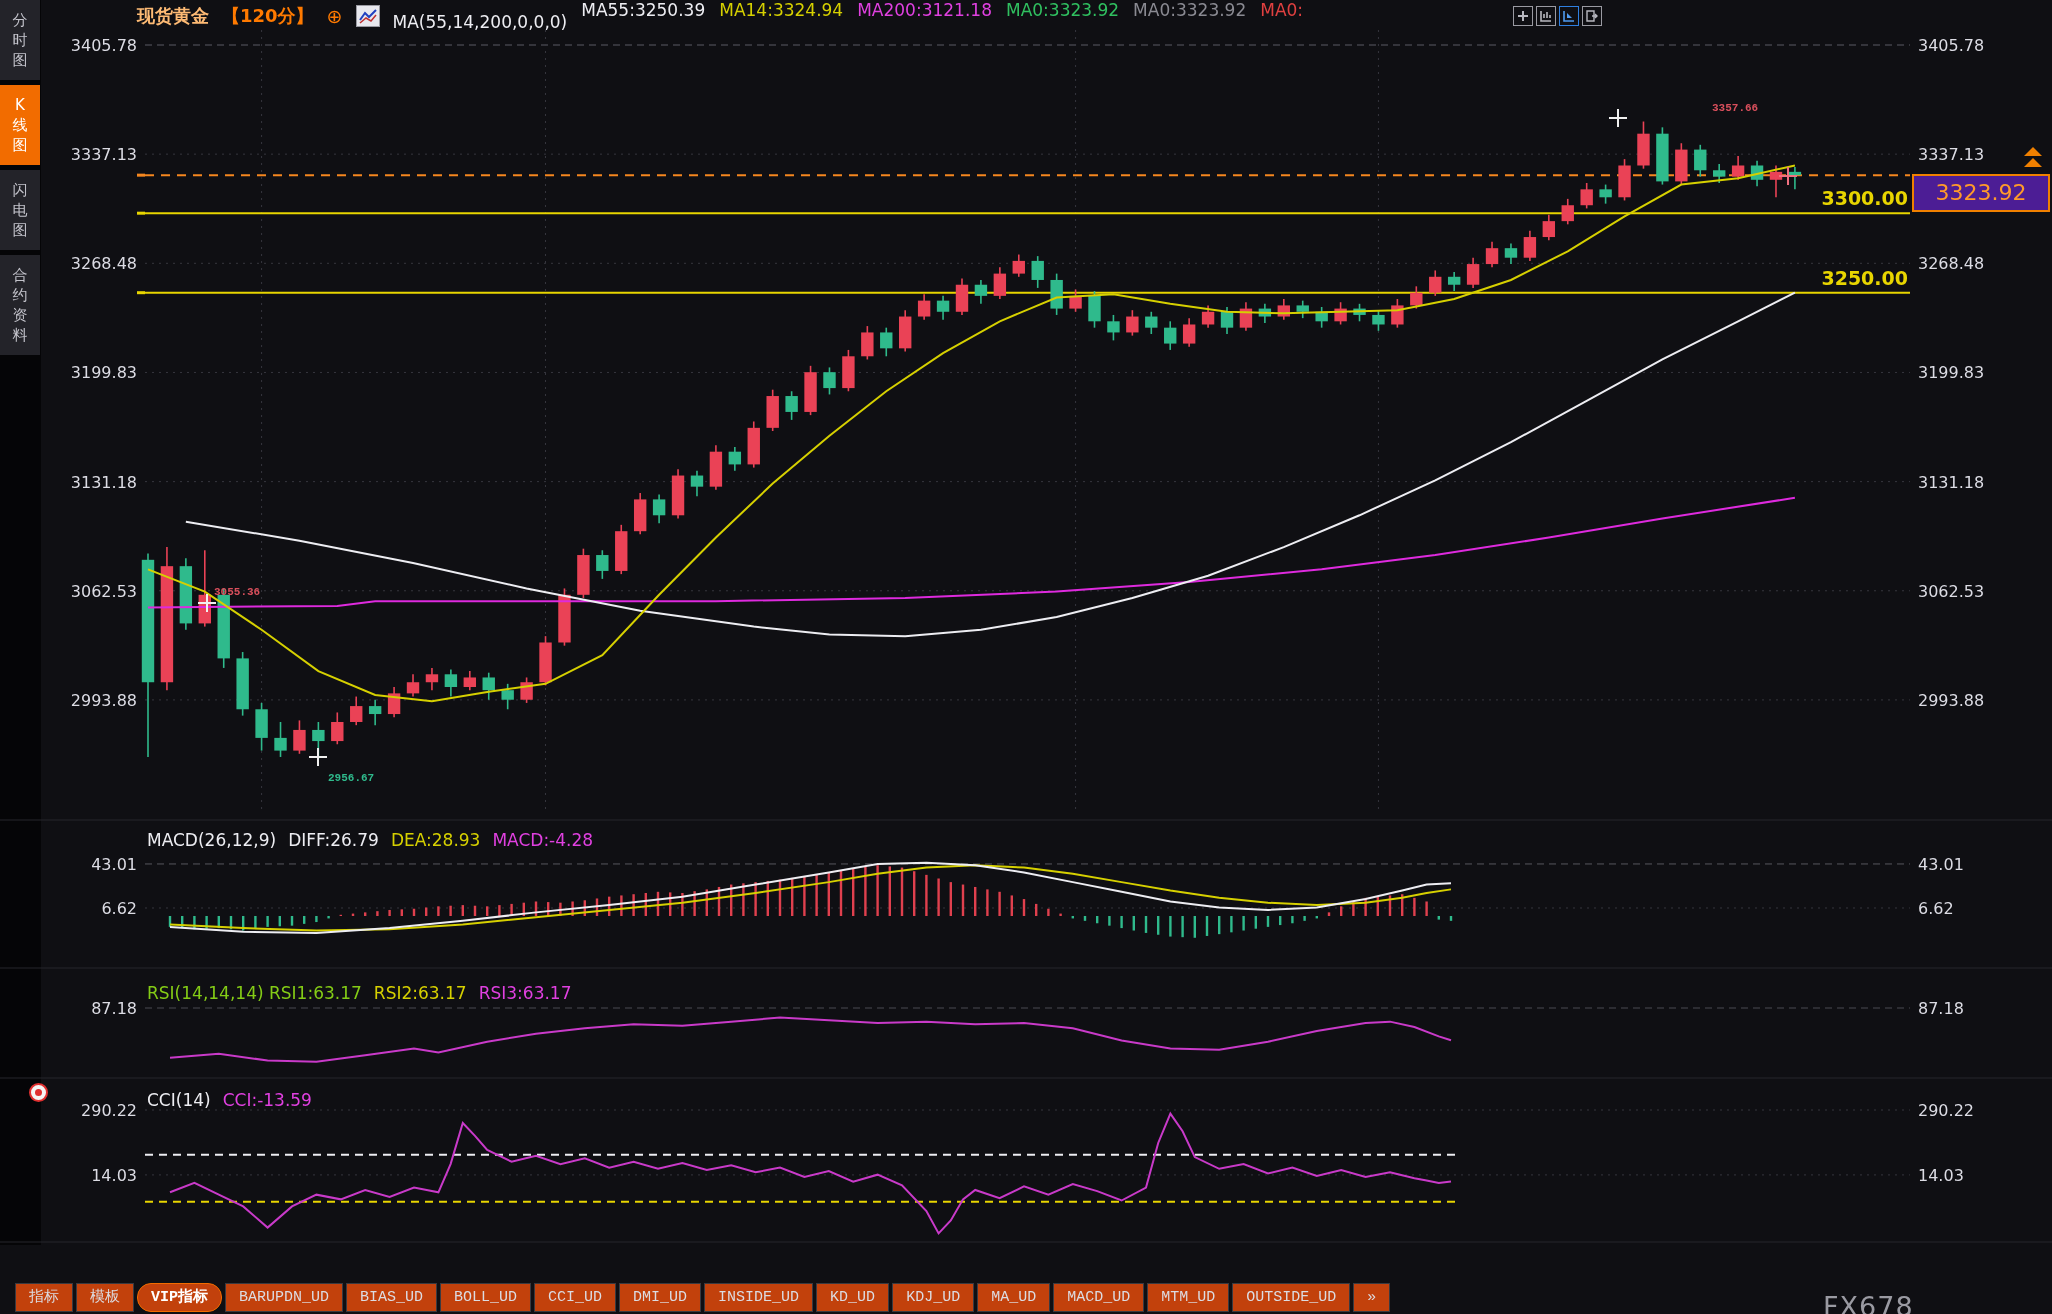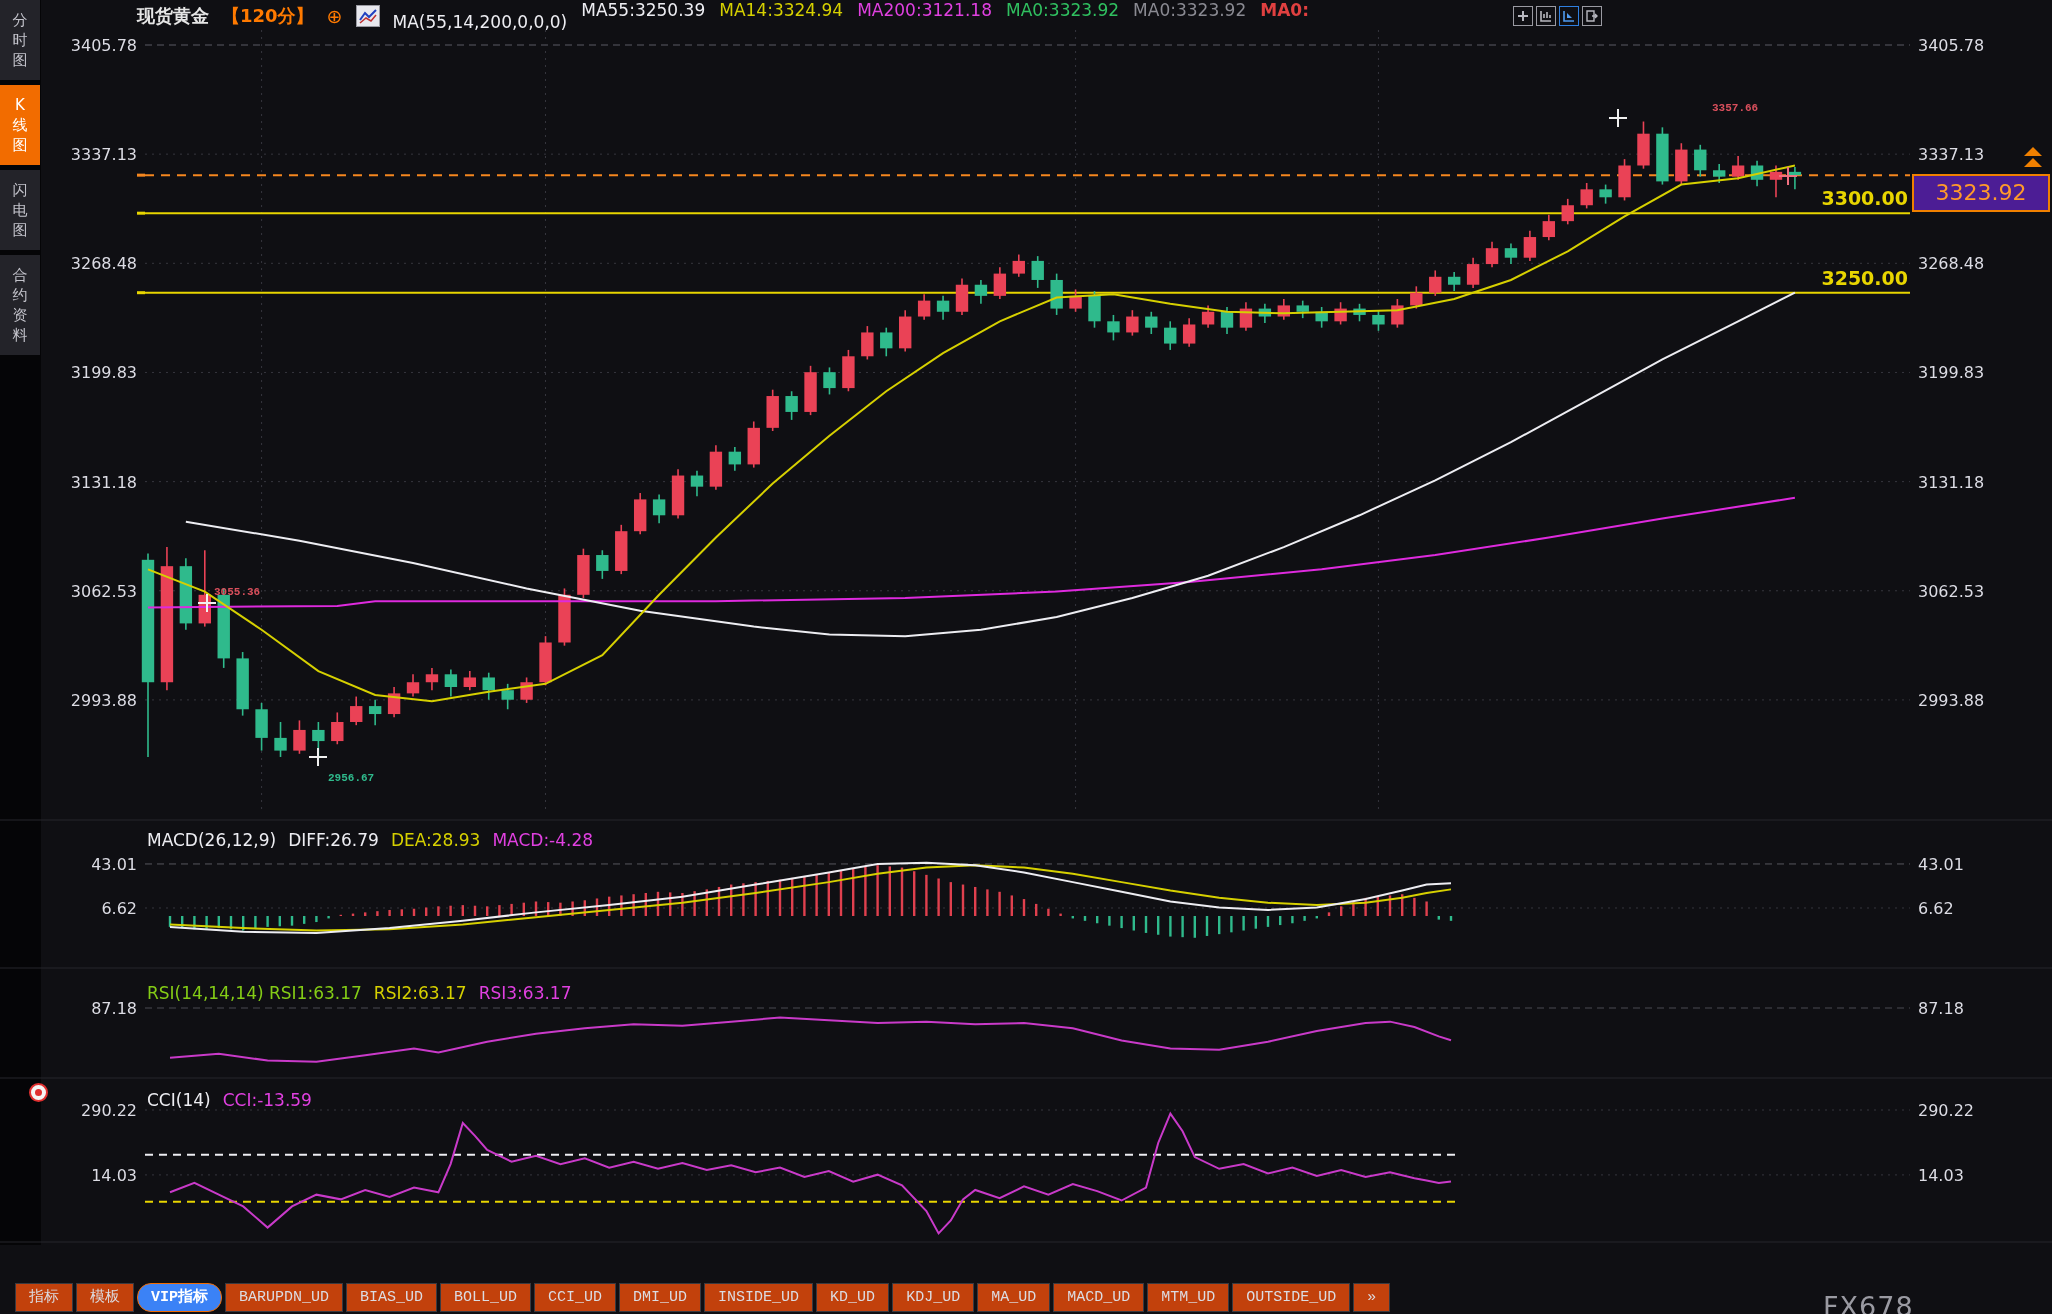--- a/index.html
+++ b/index.html
@@ -9,21 +9,21 @@
   #sidebar{position:absolute;left:0;top:0;width:41px;height:1245px;background:#050507;}
   .side-tab{width:40px;margin-bottom:5px;padding:10px 0;background:#232329;color:#c3c3cb;
             font-size:15px;text-align:center;line-height:20px;cursor:pointer;}
   .side-tab.active{background:#f26c00;color:#fff;}
   .side-tab span{display:block;}
   #target-icon{position:absolute;left:29px;top:1083px;width:15px;height:15px;border:2px solid #e03030;
                border-radius:50%;background:#f5f5f5;}
   #target-icon:after{content:"";position:absolute;left:4px;top:4px;width:7px;height:7px;border-radius:50%;background:#e03030;}
   
   #header{position:absolute;left:137px;top:3px;height:26px;display:flex;align-items:center;gap:13px;white-space:nowrap;}
-  #title{color:#e5e5e5;font-size:18px;font-weight:bold;}
+  #title{color:#fdba74;font-size:18px;font-weight:bold;}
   #period{color:#ff7a00;font-size:18px;font-weight:bold;}
   #plus-icon{color:#ff7a00;font-size:19px;}
   .legend{font-size:17px;}
   #chart-type-icon{width:22px;height:20px;background:#e8e8ee;border:1px solid #9a9aa2;display:inline-block;}
   #topright-icons{position:absolute;left:1513px;top:6px;display:flex;gap:3px;}
   .tr-icon{width:18px;height:18px;border:1px solid #9a9aa2;display:flex;align-items:center;justify-content:center;}
   .tr-icon svg{display:block;}
   .tr-icon.active{border-color:#2f7fe0;}
   
   #price-box{position:absolute;left:1912px;top:174px;width:134px;height:34px;border:2px solid #f08000;
@@ -38,21 +38,21 @@
   #bottom-axis{position:absolute;left:0;top:1245px;width:2052px;height:36px;}
   #period-label{position:absolute;left:48px;top:8px;color:#ff7a00;font-size:17px;font-weight:bold;}
   #period-label .up{display:inline-block;width:0;height:0;border-left:8px solid transparent;border-right:8px solid transparent;
                     border-bottom:11px solid #f08000;margin-left:8px;}
   .date-tick{position:absolute;top:8px;transform:translateX(-50%);color:#eceff2;font-size:17px;font-weight:bold;}
   #watermark{position:absolute;left:1823px;top:1243px;color:#9a9aa2;font-size:27px;letter-spacing:1px;
              font-family:"DejaVu Sans",sans-serif;margin-top:48px;}
   #tabbar{position:absolute;left:15px;top:1283px;width:2037px;height:29px;display:flex;gap:3px;background:transparent;}
   .btab{background:#c2410c;border:1px solid #3a3a40;color:#dcdce2;font-size:15px;line-height:27px;
         padding:0 13px;font-family:"Liberation Mono","DejaVu Sans Mono",monospace;cursor:pointer;white-space:nowrap;}
-  .btab.active{background:#3b82f6;border-color:#f26c00;color:#fff;font-weight:bold;border-radius:14px;}
+  .btab.active{background:#c2410c;border-color:#f26c00;color:#fff;font-weight:bold;border-radius:14px;}
   svg text{font-family:"DejaVu Sans","Liberation Sans",sans-serif;}
 </style>
 </head>
 <body>
 
 <div id="app">
 
   <div id="sidebar">
       <div class="side-tab">
         <span>分</span>
@@ -88,21 +88,21 @@
       <polyline points="3,17 9,12 14,15 19,9" fill="none" stroke="#c03030" stroke-width="1.5"></polyline>
         </svg>
     </span>
     <span id="legend-row" style="display: inline-flex; gap: 14px;">
         <span class="legend" style="color: rgb(237, 237, 242); margin-top: 12px;">MA(55,14,200,0,0,0)</span>
         <span class="legend" style="color: rgb(237, 237, 242);">MA55:3250.39</span>
         <span class="legend" style="color: rgb(214, 208, 0);">MA14:3324.94</span>
         <span class="legend" style="color: rgb(224, 64, 224);">MA200:3121.18</span>
         <span class="legend" style="color: rgb(48, 192, 96);">MA0:3323.92</span>
         <span class="legend" style="color: rgb(138, 138, 146);">MA0:3323.92</span>
-        <span class="legend" style="color: rgb(224, 64, 64); font-weight: bold;">MA0:</span>
+        <span class="legend" style="color: rgb(224, 64, 64);">MA0:</span>
       </span>
   </div>
   <div id="topright-icons">
       <div class="tr-icon">
         <svg width="12" height="12">
           <path d="M6 1v10M1 6h10" stroke="#b8b8c0" stroke-width="2"></path>
           <circle cx="6" cy="6" r="1.6" fill="#b8b8c0"></circle>
         </svg>
       </div>
       <div class="tr-icon">

